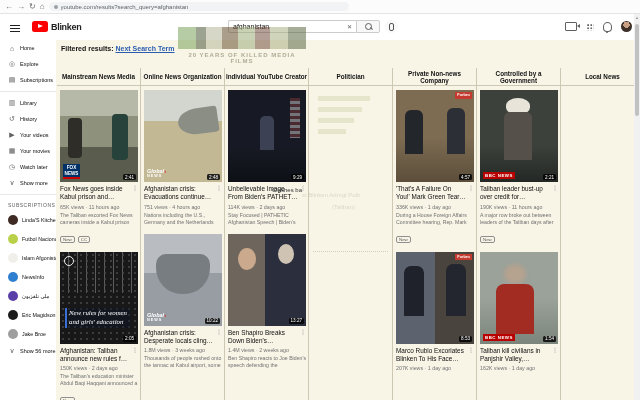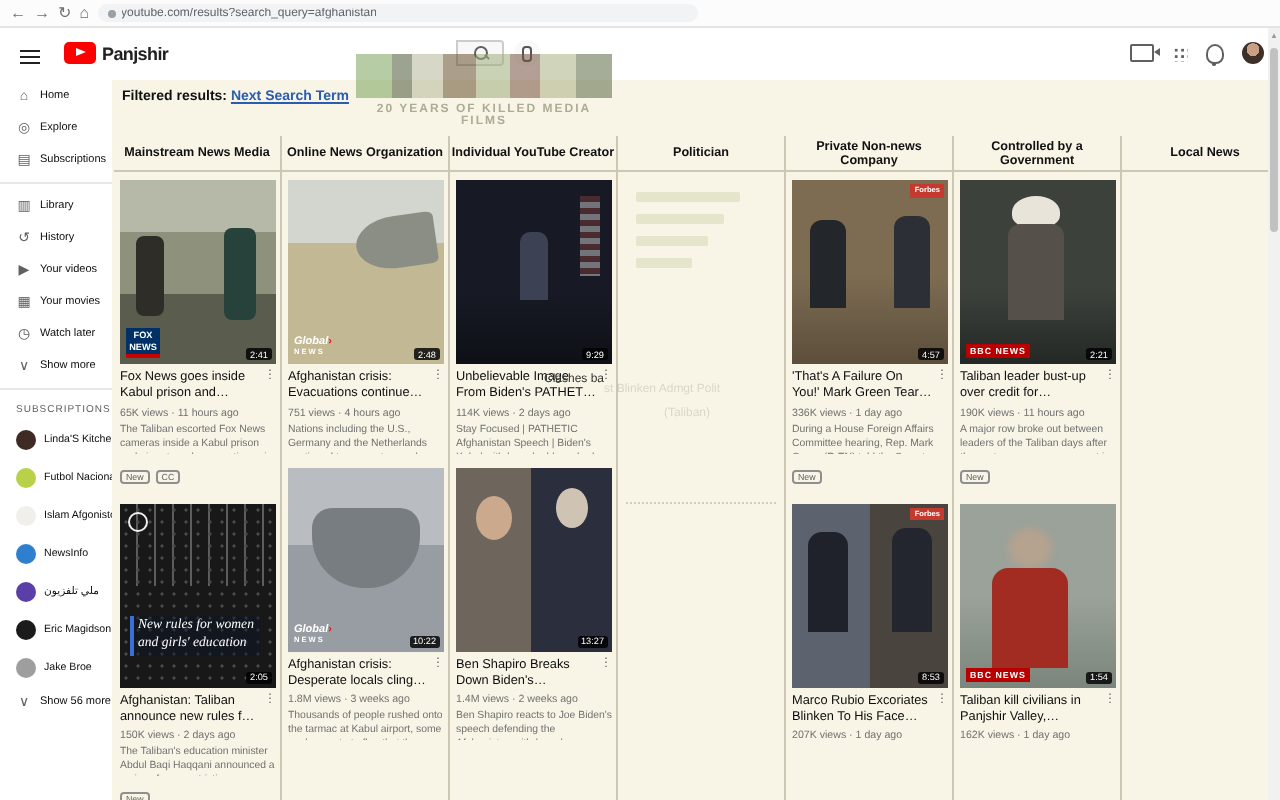--- a/index.html
+++ b/index.html
@@ -153,23 +153,27 @@
   </div>
 
   <div id="yt-header">
     <div id="hamburger">
         <span></span>
         <span></span>
         <span></span>
       </div>
     <div id="yt-logo">
       <div id="yt-badge"></div>
-      <div id="yt-wordmark">Panjshir</div>
+      <div id="yt-wordmark">Blinken</div>
     </div>
     <div id="search-group">
+      <div id="search-box">
+        <input id="search-input" type="text" value="afghanistan" style="">
+        <span id="search-clear">✕</span>
+      </div>
       <div id="search-btn">
           <span class="mag"></span>
         </div>
       <div id="mic-btn">
           <span class="mic"></span>
         </div>
     </div>
     <div id="header-right">
       <span class="icon-create"></span>
       <span class="icon-apps"></span>

